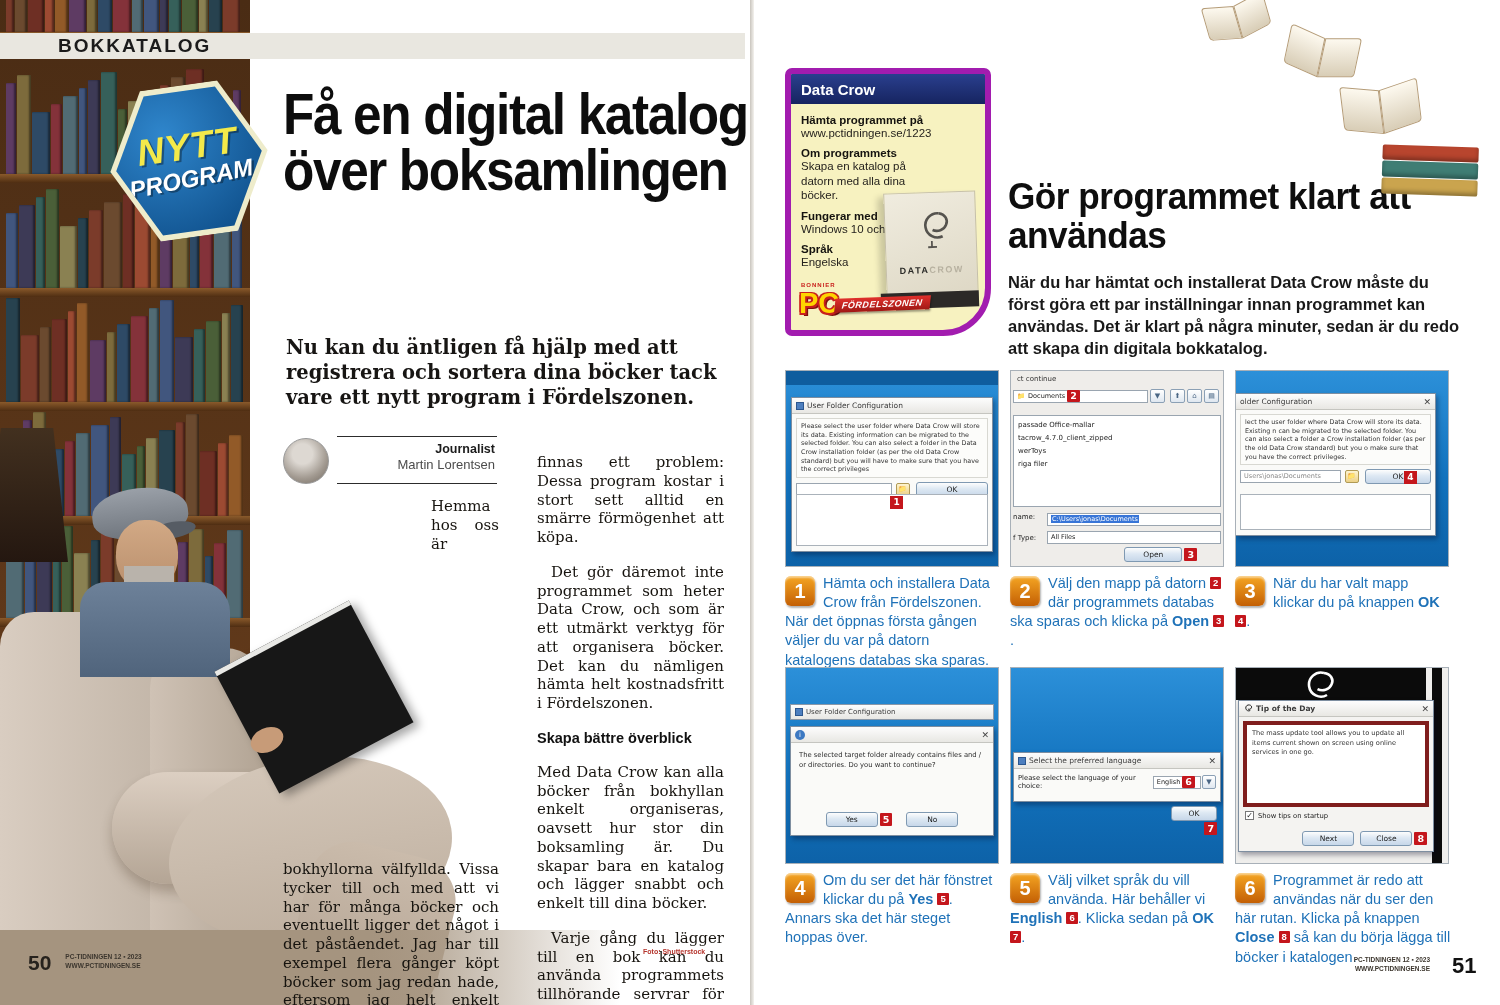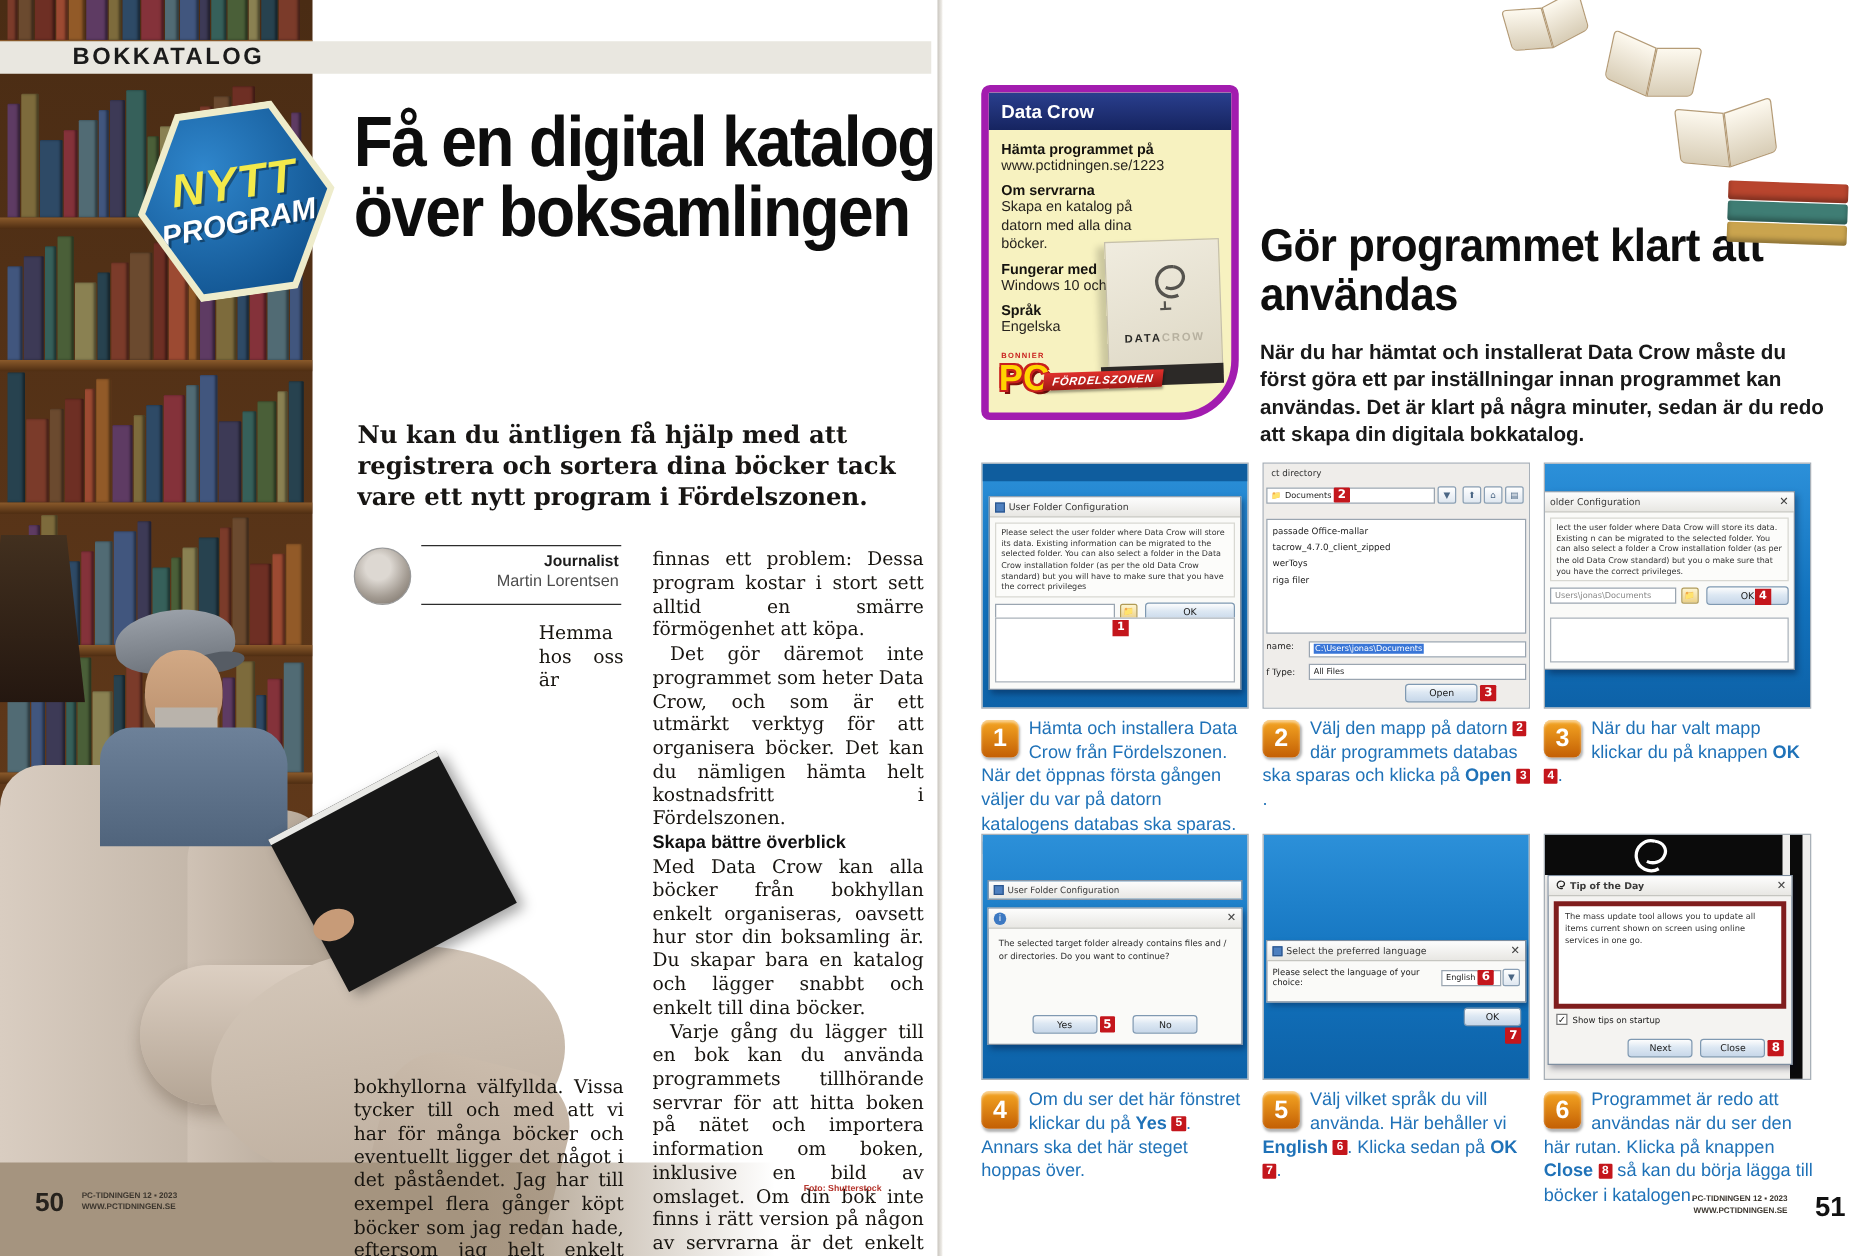--- a/index.html
+++ b/index.html
@@ -45,21 +45,21 @@
   #standfirst{left:286px;top:336px;width:452px;font-family:"DejaVu Serif",serif;font-weight:700;font-size:19.5px;line-height:1.28;color:#171513;z-index:3;}
   #byline{left:283px;top:436px;width:214px;z-index:3;display:flex;}
   #avatar{width:46px;height:46px;border-radius:50%;background:radial-gradient(circle at 42% 34%,#ddd8d2 0 26%,#a39b92 62%,#6e665d);border:1px solid #999;flex:0 0 46px;margin-top:2px;}
   #by-right{flex:1;margin-left:8px;border-top:1.5px solid #2c2c2c;border-bottom:1.5px solid #2c2c2c;padding:5px 2px 6px 0;text-align:right;}
   #by-role{font-weight:700;font-size:12.5px;color:#1c1c1c;}
   #by-name{font-size:13px;color:#4c4c4c;margin-top:1px;}
   .bodycol{font-family:"DejaVu Serif",serif;font-size:15px;line-height:1.25;color:#17140f;text-align:justify;z-index:3;}
   #col1{left:283px;top:497px;width:216px;height:300px;}
   #col1-intrude{float:left;width:148px;height:180px;margin-top:183px;}
   #col2{left:521px;top:437px;width:219px;height:560px;}
-  #col2 p{margin:1px;}
+  #col2 p{margin:16px;}
   #col2 .ind{text-indent:14px;}
   #col2-subhead{font-family:"Liberation Sans",sans-serif;font-weight:700;font-size:14.5px;margin:9px 0 2px 0;color:#111;}
   #photo-credit{left:643px;top:948px;font-size:7px;font-weight:700;color:#b5342c;z-index:3;}
   #footer-left{left:28px;top:952px;z-index:5;display:flex;align-items:flex-start;}
   #footer-left .pageno{font-size:21px;font-weight:900;color:#26221d;margin-right:14px;line-height:1;}
   .footer-lines{font-size:6.5px;font-weight:700;color:#3c362e;line-height:1.4;}
 
   
   #gutter{left:750px;top:0;width:4px;height:1005px;background:linear-gradient(90deg,#c9c5be,#f4f2ee);}
 
@@ -325,21 +325,21 @@
     <div class="stackbar" style="top:33px;height:16px;background:#caa44e;"></div>
   </div>
 
   <div class="abs" id="infobox">
     <div id="infobox-header">
       <span id="infobox-title">Data Crow</span>
     </div>
     <div id="infobox-body">
       <div class="ib-label" style="margin-top:0;">Hämta programmet på</div>
       <div class="ib-value wide">www.pctidningen.se/1223</div>
-      <div class="ib-label">Om servrarna</div>
+      <div class="ib-label">Om programmets</div>
       <div class="ib-value">Skapa en katalog på datorn med alla dina böcker.</div>
       <div class="ib-label">Fungerar med</div>
       <div class="ib-value">Windows 10 och 11</div>
       <div class="ib-label">Språk</div>
       <div class="ib-value">Engelska</div>
     </div>
     <div class="abs" id="product-box">
       <div id="pb-front">
         <svg width="44" height="44" viewBox="0 0 40 40" style="position:absolute;left:24px;top:14px;">
           <path d="M27 6a11 11 0 1 0 3 21" fill="none" stroke="#55534e" stroke-width="2.4"></path>
@@ -382,21 +382,21 @@
       </div>
     </div>
     <div class="caption">
       <div class="stepnum">1</div><span>Hämta och installera Data Crow från Fördelszonen. När det öppnas första gången väljer du var på datorn katalogens databas ska sparas. Klicka på mappen <span class="rbadge">1</span>.</span>
     </div>
   </div>
 
   <div class="cell" style="left:1010px;top:370px;">
     <div class="shot">
       <div class="filedlg">
-        <div style="padding:4px 0 0 6px;color:#333;font-size:7px;">ct directory</div>
+        <div style="padding:4px 0 0 6px;color:#333;font-size:7px;">ct continue</div>
         <div style="display:flex;align-items:center;margin:6px 4px 0 2px;">
           <div class="jfield" style="flex:1;display:flex;align-items:center;color:#222;position:relative;">
             <span style="color:#caa23a;margin-right:3px;">📁</span>
             <span>Documents</span>
             <span class="rbadge" style="margin-left:2px;">2</span>
           </div>
           <div class="mini-ico" style="margin-left:2px;">▼</div>
           <div class="mini-ico" style="margin-left:5px;">⬆</div>
           <div class="mini-ico" style="margin-left:2px;">⌂</div>
           <div class="mini-ico" style="margin-left:2px;">▤</div>

